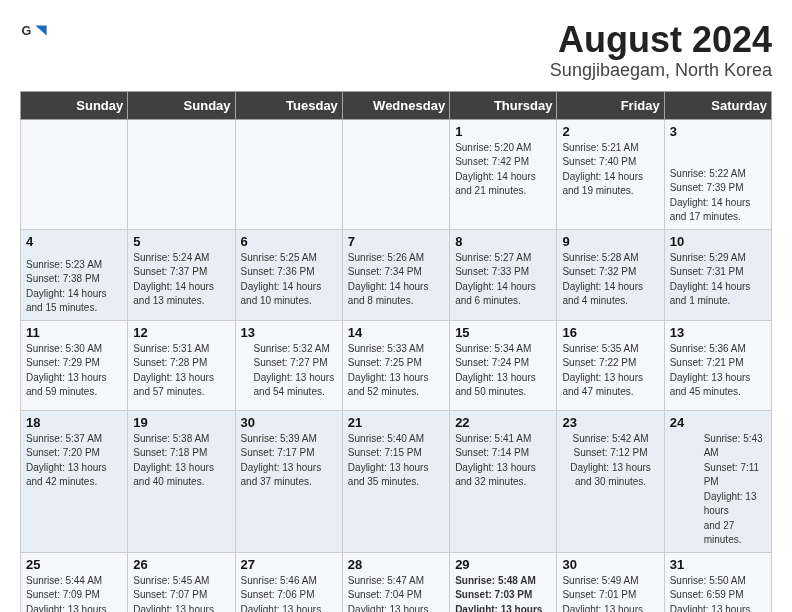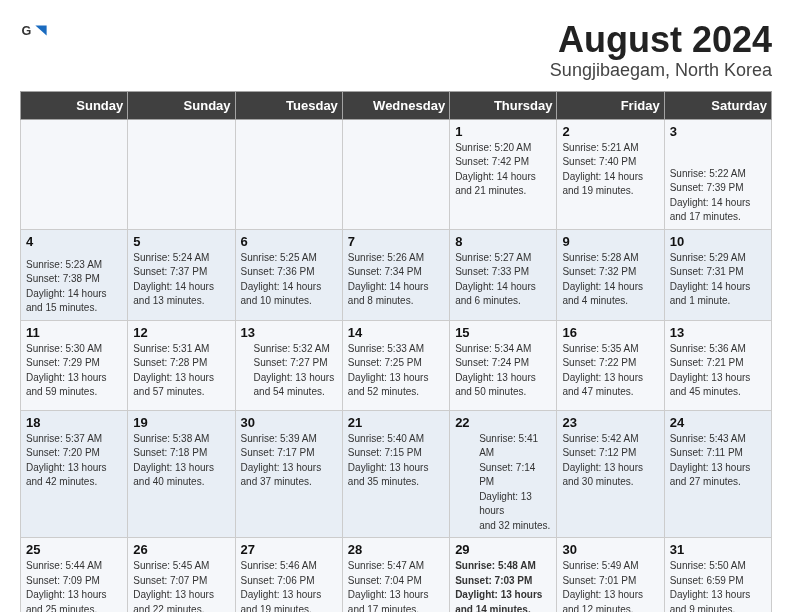--- a/index.html
+++ b/index.html
@@ -263,35 +263,35 @@
         </td>
         <td>
           <div class="day-number">21</div>
           <div class="day-detail" style="white-space: pre-line;">Sunrise: 5:40 AM
 Sunset: 7:15 PM
 Daylight: 13 hours
 and 35 minutes.</div>
         </td>
         <td>
           <div class="day-number">22</div>
-          <div class="day-detail" style="white-space: pre-line; margin-left: 24px;">Sunrise: 5:41 AM
+          <div class="day-detail" style="white-space: pre-line;">Sunrise: 5:41 AM
 Sunset: 7:14 PM
 Daylight: 13 hours
 and 32 minutes.</div>
         </td>
         <td>
           <div class="day-number">23</div>
-          <div class="day-detail" style="white-space: pre-line;">Sunrise: 5:42 AM
+          <div class="day-detail" style="white-space: pre-line; text-align: center;">Sunrise: 5:42 AM
 Sunset: 7:12 PM
 Daylight: 13 hours
 and 30 minutes.</div>
         </td>
         <td>
           <div class="day-number">24</div>
-          <div class="day-detail" style="white-space: pre-line;">Sunrise: 5:43 AM
+          <div class="day-detail" style="white-space: pre-line; margin-left: 34px;">Sunrise: 5:43 AM
 Sunset: 7:11 PM
 Daylight: 13 hours
 and 27 minutes.</div>
         </td>
       </tr>
       <tr>
         <td>
           <div class="day-number">25</div>
           <div class="day-detail" style="white-space: pre-line;">Sunrise: 5:44 AM
 Sunset: 7:09 PM

